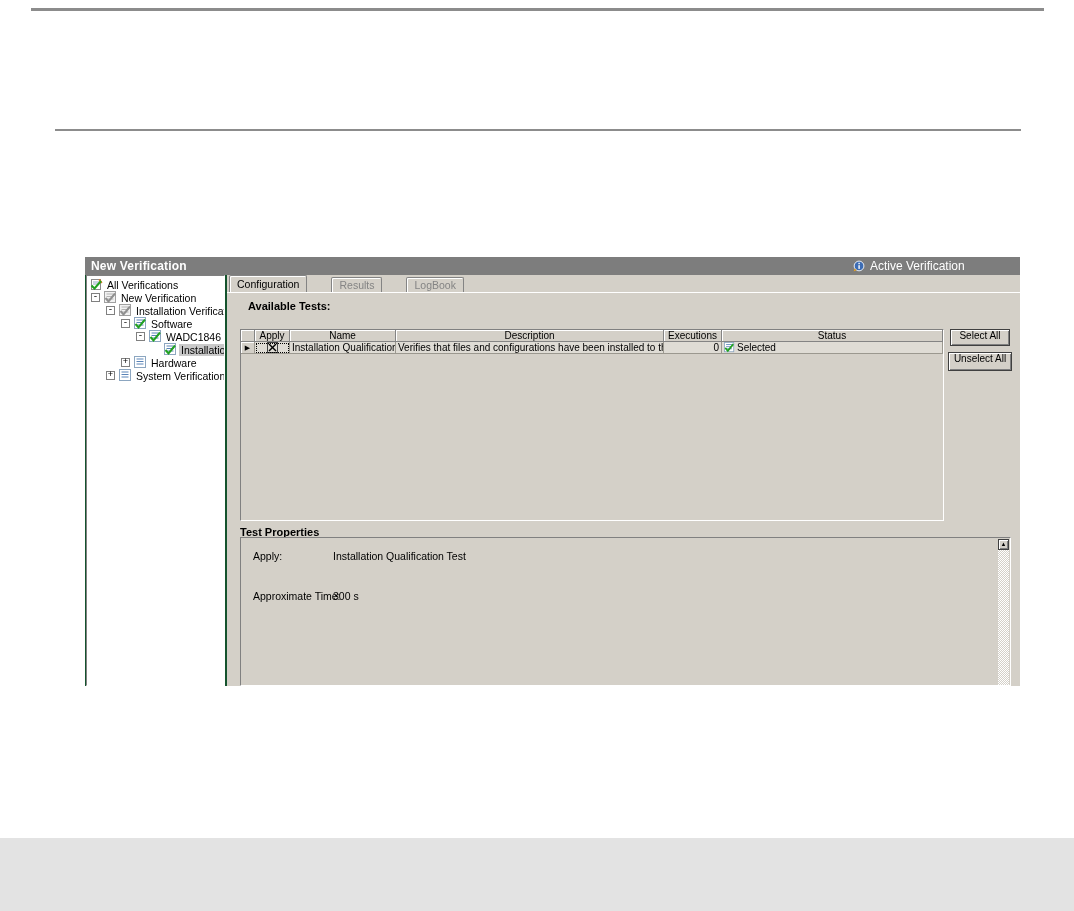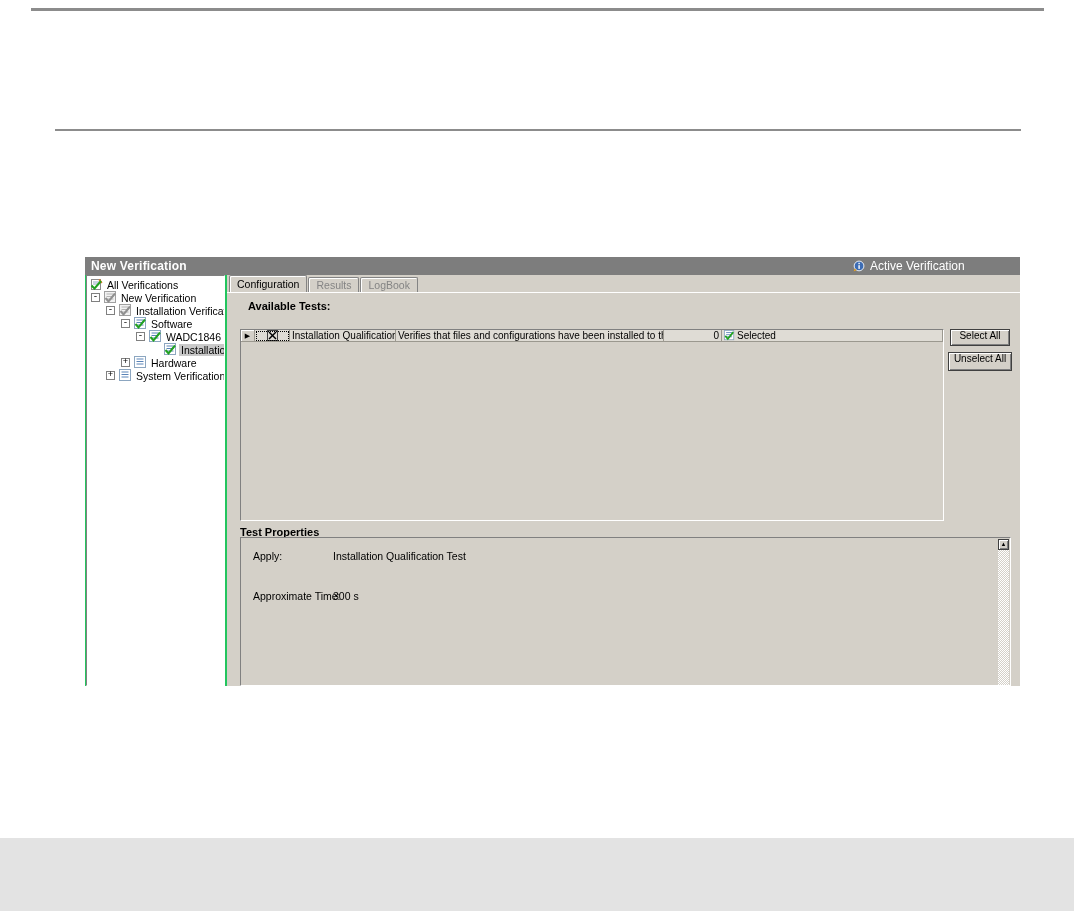--- a/index.html
+++ b/index.html
@@ -6,21 +6,21 @@
   html,body { width:1074px; height:911px; background:#ffffff;
     font-family:"Liberation Sans", sans-serif; }
   .page { position:relative; width:1074px; height:911px; background:#fff; overflow:hidden; }
 
   
   .rule-top { position:absolute; left:31px; top:8px; width:1013px; height:3px; background:#8c8c8c; }
   .rule-2   { position:absolute; left:55px; top:129px; width:966px; height:2px; background:#8c8c8c; }
   .bottom-band { position:absolute; left:0; top:838px; width:1074px; height:73px; background:#e3e3e3; }
 
   
-  .app { position:absolute; left:85px; top:257px; width:792px; height:429px; background:#22c55e; }
+  .app { position:absolute; left:85px; top:257px; width:792px; height:429px; background:#14532d; }
   .titlebar { position:absolute; left:0; top:0; width:935px; height:18px; background:#7d7d7d;
     color:#fff; }
   .titlebar .title { position:absolute; left:6px; top:2px; font-size:12px; font-weight:bold; letter-spacing:.2px; }
   .titlebar-right { position:absolute; left:767px; top:2px; display:flex; align-items:center; gap:3px;
     font-size:12px; color:#fff; white-space:nowrap; }
 
   
   .tree { position:absolute; left:1px; top:18px; width:139px; height:411px; background:#fff;
     border:1px solid; border-color:#808080 #ffffff #ffffff #808080; padding-top:2px; overflow:hidden; }
   .trow { display:flex; align-items:center; height:13px; font-size:10.5px; color:#000; white-space:nowrap; }
@@ -28,21 +28,21 @@
     font-size:9px; line-height:7px; text-align:center; margin-right:4px;
     font-family:"Liberation Mono", monospace; }
   .ticon { flex:0 0 13px; width:13px; height:13px; margin-right:2px; }
   .tlabel { padding:0 2px; }
   .tlabel.selected { background:#c9c9c9; }
   .pl3{padding-left:3px;} .pl4{padding-left:4px;} .pl19{padding-left:19px;}
   .pl34{padding-left:34px;} .pl49{padding-left:49px;} .pl77{padding-left:77px;}
 
   
   .main { position:absolute; left:142px; top:18px; width:793px; height:411px; background:#d4d0c8; }
-  .tabbar { position:absolute; left:2px; top:0; height:17px; display:flex; align-items:flex-end; }
+  .tabbar { position:absolute; left:2px; top:0; height:17px; display:flex; align-items:flex-end;gap:23px; }
   .tab { height:15px; padding:0 7px; font-size:10.5px; line-height:15px; background:#d4d0c8;
     border:1px solid #848484; border-bottom:none; border-radius:2px 2px 0 0;
     box-shadow: inset 1px 1px 0 #fff; margin-right:1px; color:#000; }
   .tab.active { height:17px; line-height:17px; position:relative; z-index:2; }
   .tab.disabled { color:#848484; }
   .tabline { position:absolute; left:0; top:17px; width:793px; height:1px; background:#ffffff; }
 
   .available-label { position:absolute; left:21px; top:25px; font-size:11px; font-weight:bold; }
 
   
@@ -202,20 +202,28 @@
       <div class="tabbar">
         <div class="tab active">Configuration</div>
         <div class="tab disabled">Results</div>
         <div class="tab disabled">LogBook</div>
       </div>
       <div class="tabline"></div>
 
       <div class="available-label">Available Tests:</div>
 
       <div class="grid">
+        <div class="grid-header">
+          <div class="hc col-sel"></div>
+          <div class="hc col-apply">Apply</div>
+          <div class="hc col-name">Name</div>
+          <div class="hc col-desc">Description</div>
+          <div class="hc col-exec">Executions</div>
+          <div class="hc col-status">Status</div>
+        </div>
         <div class="grid-row">
           <div class="cell col-sel">
             <span class="arrow">▶</span>
           </div>
           <div class="cell col-apply">
             <span class="checkbox">
               <svg width="9" height="9" viewBox="0 0 9 9">
                 <line x1="1" y1="1" x2="8" y2="8" stroke="#000" stroke-width="1.4"></line>
                 <line x1="8" y1="1" x2="1" y2="8" stroke="#000" stroke-width="1.4"></line>
               </svg>

